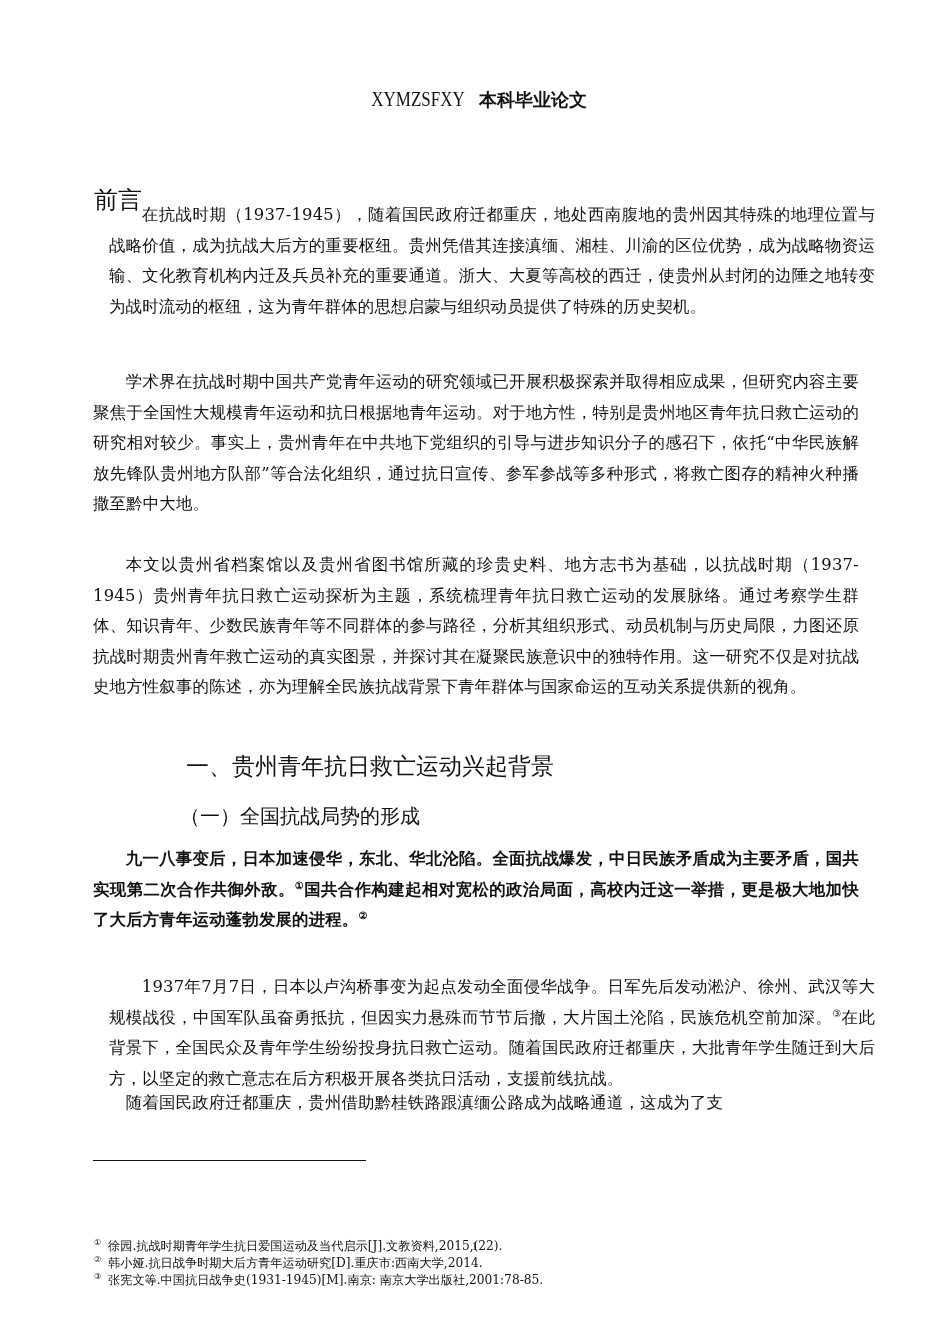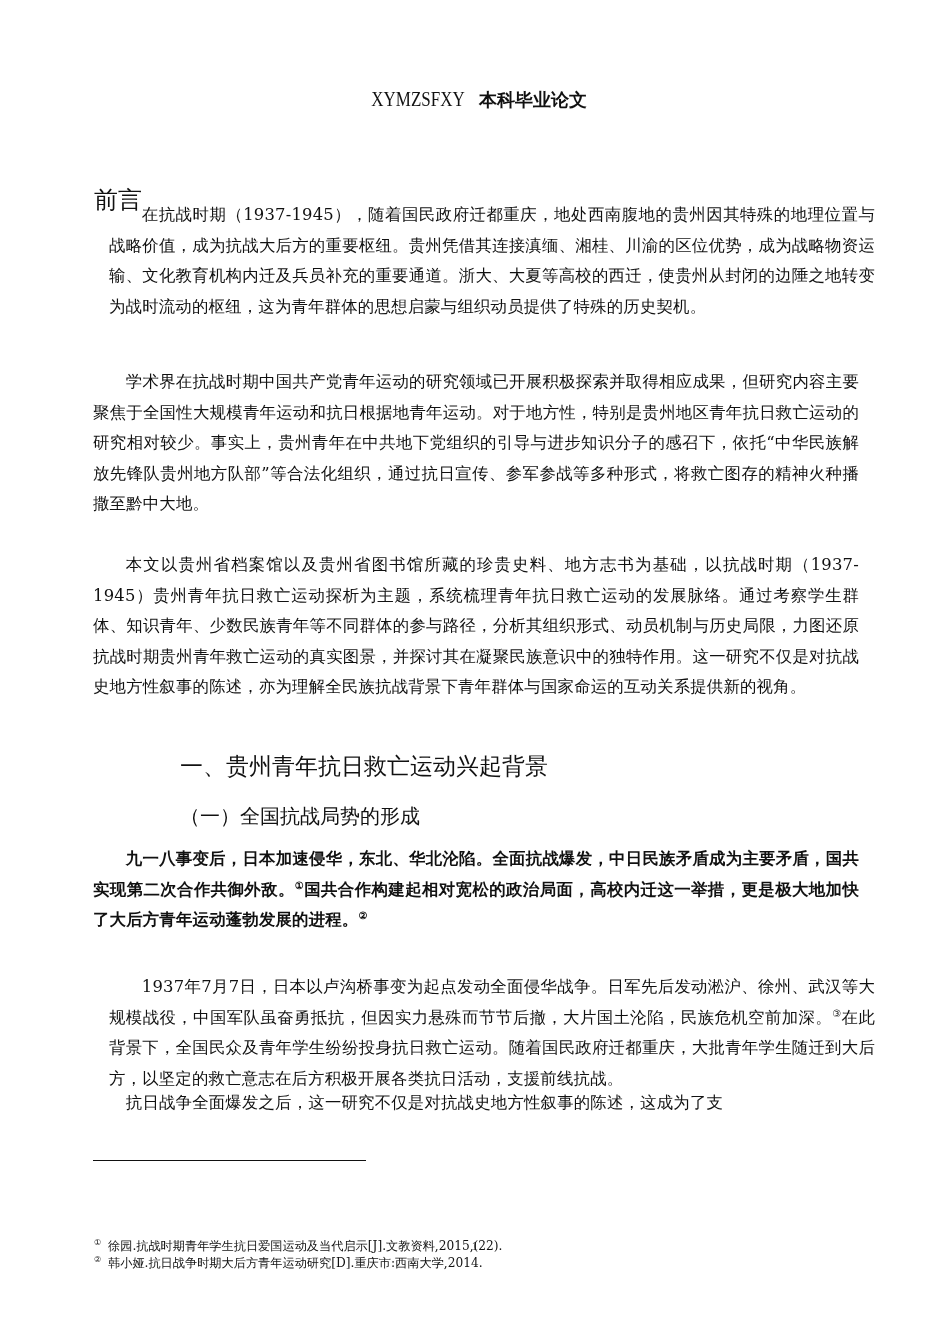--- a/index.html
+++ b/index.html
@@ -2,21 +2,21 @@
 <html><head>
 <meta charset="utf-8">
 <style>
   html, body { margin: 0; padding: 0; background: #ffffff; }
   body { width: 950px; height: 1344px; position: relative; overflow: hidden; color: #111; font-family: "DejaVu Serif", serif; }
   .header { position: absolute; top: 88px; left: 0; width: 950px; text-align: center; font-size: 19px; letter-spacing: 0px; }
   .header .latin { font-family: "Liberation Serif", serif; font-size: 20px; transform: scaleX(0.85); display: inline-block; }
   .header .cn { font-family: "DejaVu Sans", sans-serif; font-weight: bold; font-size: 18px; }
   .h-preface { position: absolute; top: 145px; left: 94px; font-family: "DejaVu Sans", sans-serif; font-size: 24px; margin-top: 39px; }
   .para { position: absolute; left: 93px; width: 766px; font-size: 16.4px; line-height: 30.5px; text-indent: 2em; text-align: justify; letter-spacing: 0.2px; }
-  .h1 { position: absolute; left: 180px; font-family: "DejaVu Sans", sans-serif; font-size: 23px; }
+  .h1 { position: absolute; left: 186px; font-family: "DejaVu Sans", sans-serif; font-size: 23px; }
   .h2 { position: absolute; left: 180px; font-family: "DejaVu Sans", sans-serif; font-size: 20px; }
   sup { font-size: 10px; vertical-align: super; line-height: 0; }
   .fn-rule { position: absolute; left: 93px; top: 1160px; width: 273px; border-top: 1px solid #111; }
   .footnotes { position: absolute; left: 108px; top: 1236px; font-size: 12.2px; line-height: 14px; }
   .footnotes .fn { white-space: nowrap; }
   .footnotes .mark { font-size: 8px; vertical-align: super; margin-right: 6px; margin-left: -14px; display: inline-block; width: 8px; }
   .pagenum { position: absolute; top: 1238px; left: 0; width: 950px; text-align: center; font-family: "Liberation Serif", serif; font-size: 13px; }
 </style>
 </head>
 <body>
@@ -32,22 +32,23 @@
 <p class="para" style="top:367px;margin:0;">学术界在抗战时期中国共产党青年运动的研究领域已开展积极探索并取得相应成果，但研究内容主要聚焦于全国性大规模青年运动和抗日根据地青年运动。对于地方性，特别是贵州地区青年抗日救亡运动的研究相对较少。事实上，贵州青年在中共地下党组织的引导与进步知识分子的感召下，依托“中华民族解放先锋队贵州地方队部”等合法化组织，通过抗日宣传、参军参战等多种形式，将救亡图存的精神火种播撒至黔中大地。</p>
 <p class="para" style="top:550px;margin:0;">本文以贵州省档案馆以及贵州省图书馆所藏的珍贵史料、地方志书为基础，以抗战时期（1937-1945）贵州青年抗日救亡运动探析为主题，系统梳理青年抗日救亡运动的发展脉络。通过考察学生群体、知识青年、少数民族青年等不同群体的参与路径，分析其组织形式、动员机制与历史局限，力图还原抗战时期贵州青年救亡运动的真实图景，并探讨其在凝聚民族意识中的独特作用。这一研究不仅是对抗战史地方性叙事的陈述，亦为理解全民族抗战背景下青年群体与国家命运的互动关系提供新的视角。</p>
 
 <div class="h1" style="top:751px;">一、贵州青年抗日救亡运动兴起背景</div>
 <div class="h2" style="top:803px;">（一）全国抗战局势的形成</div>
 
 <p class="para" style="top:844px;margin:0;font-weight:bold;"><span>九一八事变后，日本加速侵华，东北、华北沦陷。全面抗战爆发，中日民族矛盾成为主要矛盾，国共实现第二次合作共御外敌。</span><sup>①</sup><span>国共合作构建起相对宽松的政治局面，高校内迁这一举措，更是极大地加快了大后方青年运动蓬勃发展的进程。</span><sup>②</sup></p>
 
 <p class="para" style="top:956px;margin:16px;"><span>1937年7月7日，日本以卢沟桥事变为起点发动全面侵华战争。日军先后发动淞沪、徐州、武汉等大规模战役，中国军队虽奋勇抵抗，但因实力悬殊而节节后撤，大片国土沦陷，民族危机空前加深。</span><sup>③</sup><span>在此背景下，全国民众及青年学生纷纷投身抗日救亡运动。随着国民政府迁都重庆，大批青年学生随迁到大后方，以坚定的救亡意志在后方积极开展各类抗日活动，支援前线抗战。</span></p>
 
-<p class="para" style="top:1088px;margin:0;white-space:nowrap;">抗日战争全面爆发之后，这一研究不仅是对抗战史地方性叙事的陈述，这成为了支</p>
+<p class="para" style="top:1088px;margin:0;white-space:nowrap;">随着国民政府迁都重庆，贵州借助黔桂铁路跟滇缅公路成为战略通道，这成为了支</p>
 
 <div class="fn-rule"></div>
 
 <div class="footnotes">
   <div class="fn"><span class="mark">①</span><span>徐园.抗战时期青年学生抗日爱国运动及当代启示[J].文教资料,2015,(22).</span></div>
   <div class="fn"><span class="mark">②</span><span>韩小娅.抗日战争时期大后方青年运动研究[D].重庆市:西南大学,2014.</span></div>
+  <div class="fn"><span class="mark">③</span><span>张宪文等.中国抗日战争史(1931-1945)[M].南京: 南京大学出版社,2001:78-85.</span></div>
 </div>
 
 <div class="pagenum">1</div>
 
 </body></html>

